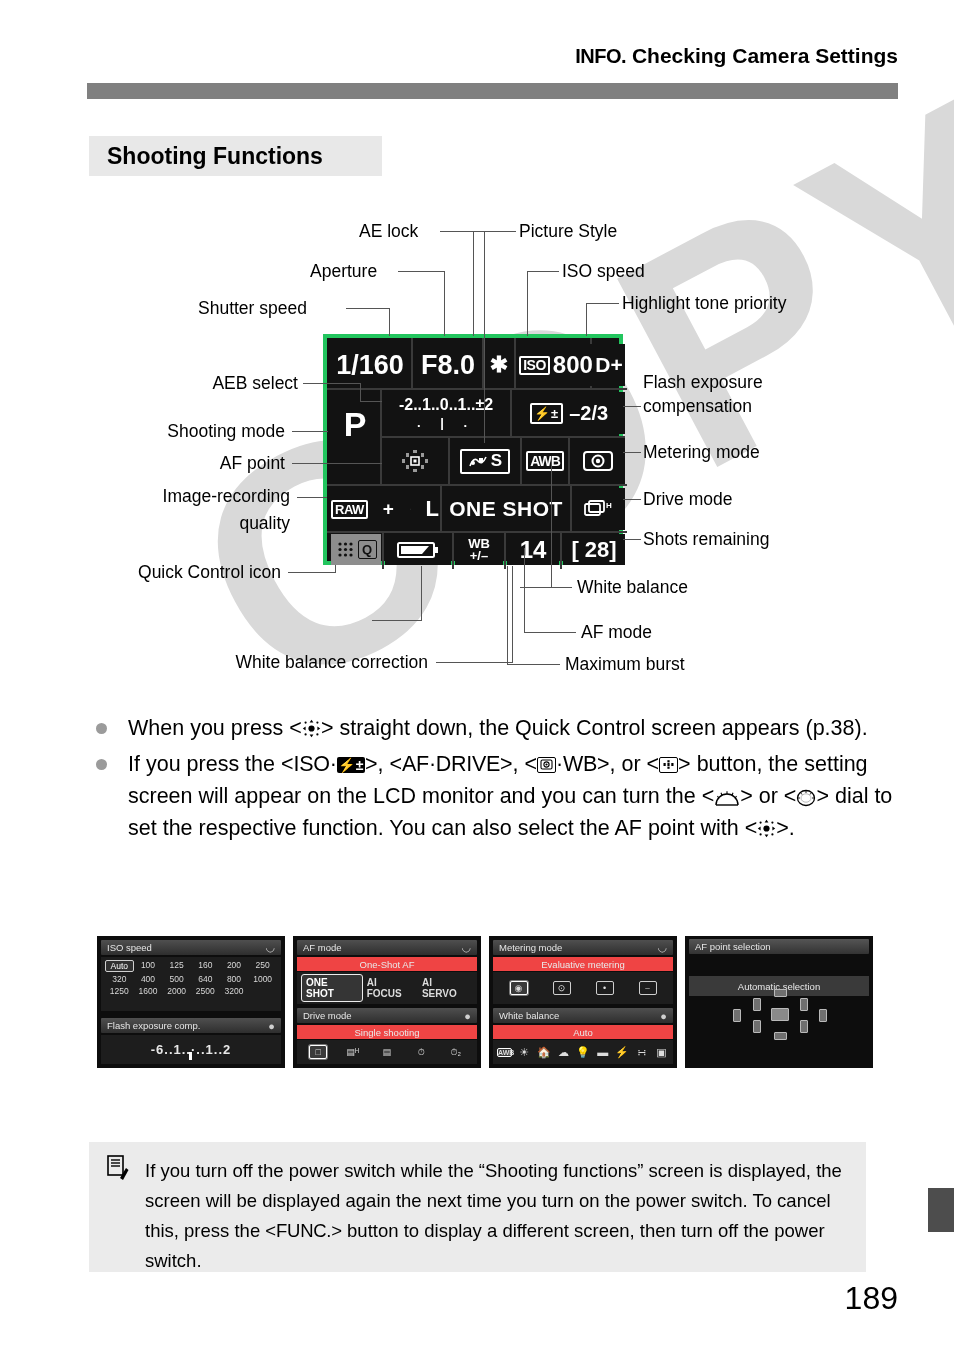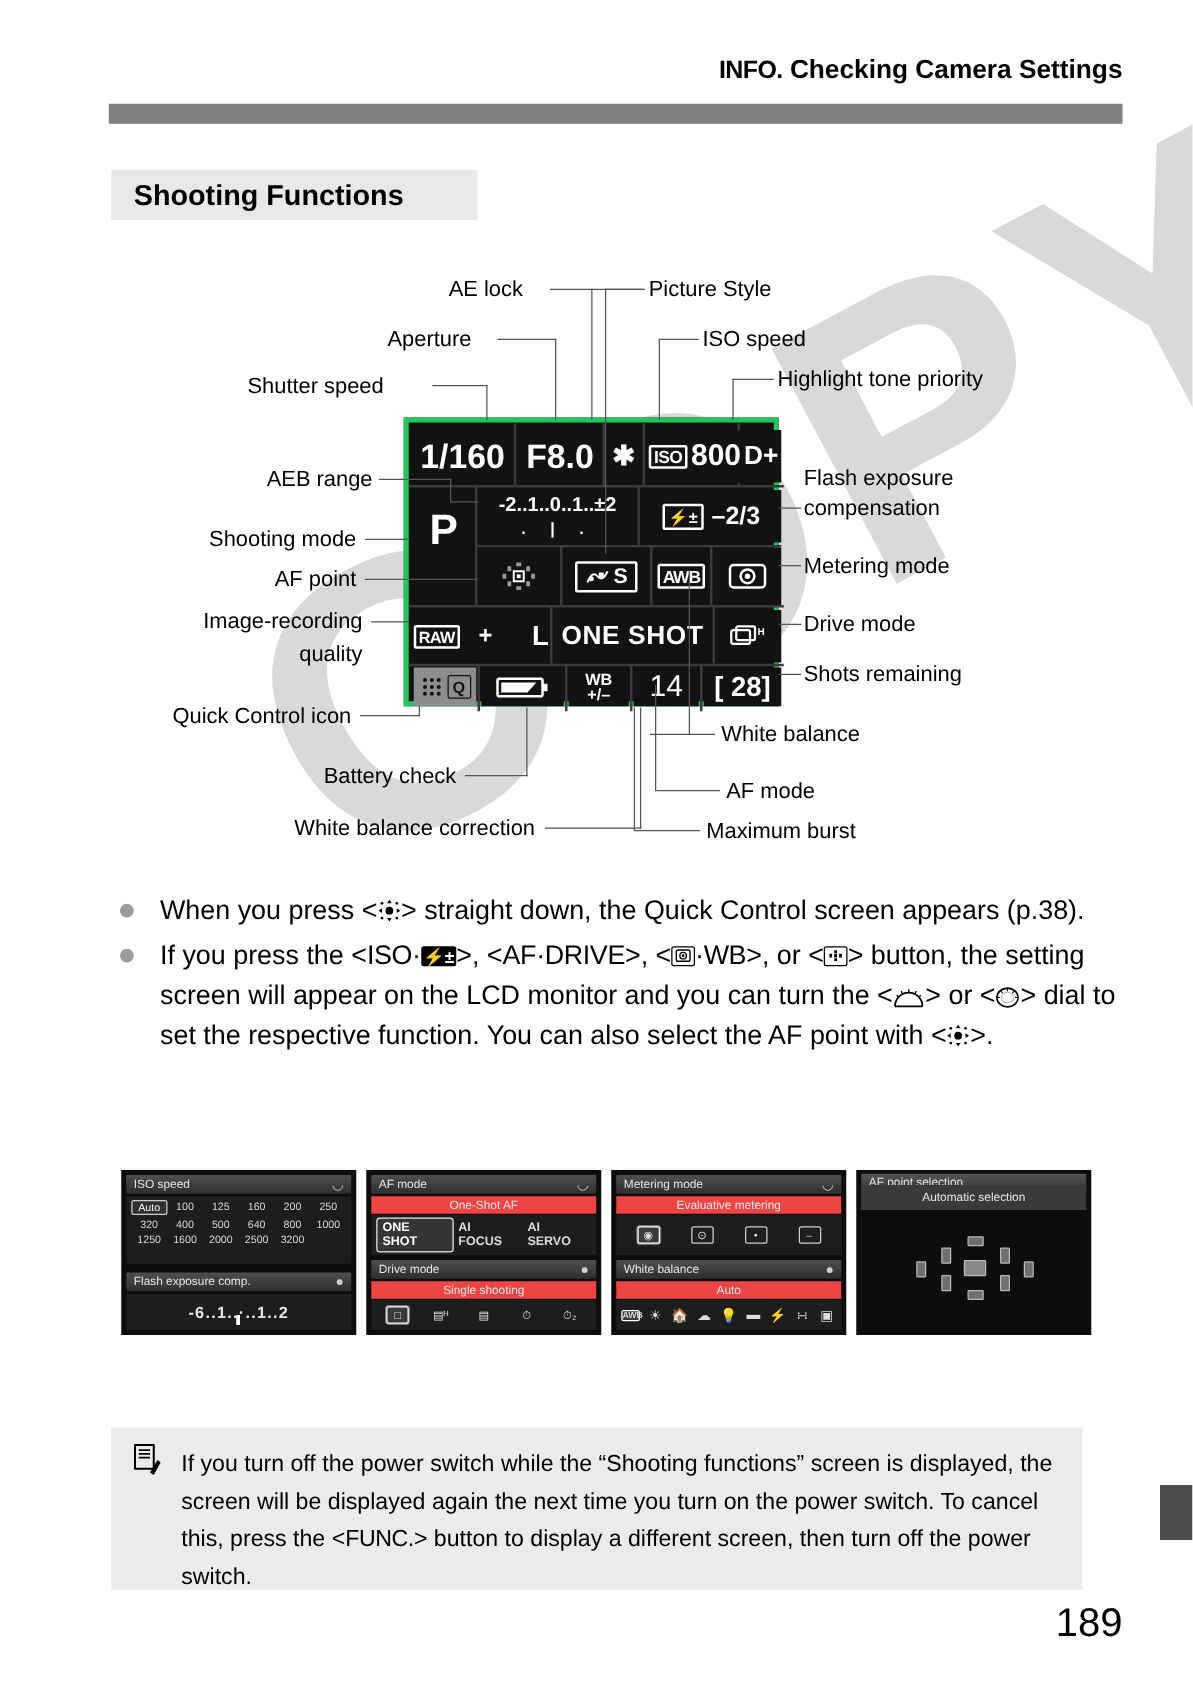--- a/index.html
+++ b/index.html
@@ -114,21 +114,21 @@
   
   #c-quality { left: 4px;   top: 150px; width: 108px; height: 42px; font-size: 22px; font-weight: bold; gap:15px;}
   #c-oneshot { left: 116px; top: 150px; width: 126px; height: 42px; font-size: 21px; font-weight: bold; letter-spacing: 0.5px;}
   #c-drive   { left: 246px; top: 150px; width: 52px;  height: 42px; }
 
   
   #c-qctrl   { left: 4px;   top: 196px; width: 50px;  height: 31px; background: #8d8d8d; gap:3px;}
   #c-battery { left: 58px;  top: 196px; width: 66px;  height: 31px; }
   #c-wbcorr  { left: 128px; top: 196px; width: 48px;  height: 31px; font-size: 13px; font-weight: bold;
                flex-direction: column; line-height: 12px; }
-  #c-burst   { left: 180px; top: 196px; width: 52px;  height: 31px; font-size: 24px; font-weight: normal; }
+  #c-burst   { left: 180px; top: 196px; width: 52px;  height: 31px; font-size: 24px; font-weight: bold; }
   #c-shots   { left: 236px; top: 196px; width: 62px;  height: 31px; font-size: 22px; font-weight: bold; }
 
   .raw-box {
     border: 2px solid #fff; border-radius: 2px;
     font-size: 13px; font-weight: bold; letter-spacing: -0.5px;
     padding: 0 2px; line-height: 15px;
   }
   .awb-box {
     border: 2px solid #fff; border-radius: 2px;
     font-size: 14px; font-weight: bold; letter-spacing: -1px;
@@ -300,21 +300,21 @@
   <div class="leader v" style="left:527px; top:271px; height:65px;"></div>
 
   <div class="lbl" style="left:198px; top:297px;"><span>Shutter speed</span></div>
   <div class="leader h" style="left:346px; top:308px; width:44px;"></div>
   <div class="leader v" style="left:389px; top:308px; height:28px;"></div>
 
   <div class="lbl" style="left:622px; top:292px;"><span>Highlight tone priority</span></div>
   <div class="leader h" style="left:586px; top:303px; width:33px;"></div>
   <div class="leader v" style="left:586px; top:303px; height:33px;"></div>
 
-  <div class="lbl r" style="left:0px; top:372px; width:298px;"><span>AEB range</span></div>
+  <div class="lbl r" style="left:0px; top:372px; width:298px;"><span>AEB select</span></div>
   <div class="leader h" style="left:303px; top:383px; width:58px;"></div>
   <div class="leader v" style="left:360px; top:383px; height:19px;"></div>
   <div class="leader h" style="left:360px; top:401px; width:22px;"></div>
 
   <div class="lbl r" style="left:0px; top:420px; width:285px;"><span>Shooting mode</span></div>
   <div class="leader h" style="left:292px; top:431px; width:36px;"></div>
 
   <div class="lbl r" style="left:0px; top:452px; width:285px;"><span>AF point</span></div>
   <div class="leader h" style="left:292px; top:463px; width:90px;"></div>
 
@@ -332,21 +332,20 @@
   <div class="lbl" style="left:643px; top:488px;"><span>Drive mode</span></div>
   <div class="leader h" style="left:623px; top:499px; width:18px;"></div>
 
   <div class="lbl" style="left:643px; top:528px;"><span>Shots remaining</span></div>
   <div class="leader h" style="left:623px; top:539px; width:18px;"></div>
 
   <div class="lbl r" style="left:0px; top:561px; width:281px;"><span>Quick Control icon</span></div>
   <div class="leader h" style="left:288px; top:572px; width:48px;"></div>
   <div class="leader v" style="left:335px; top:565px; height:8px;"></div>
 
-  <div class="lbl r" style="left:0px; top:609px; width:365px;"><span>Battery check</span></div>
   <div class="leader h" style="left:372px; top:620px; width:50px;"></div>
   <div class="leader v" style="left:421px; top:566px; height:55px;"></div>
 
   <div class="lbl r" style="left:0px; top:651px; width:428px;"><span>White balance correction</span></div>
   <div class="leader h" style="left:436px; top:662px; width:77px;"></div>
   <div class="leader v" style="left:512px; top:566px; height:97px;"></div>
 
   <div class="lbl" style="left:577px; top:576px;"><span>White balance</span></div>
   <div class="leader h" style="left:520px; top:587px; width:52px;"></div>
   <div class="leader v" style="left:551px; top:456px; height:132px;"></div>
@@ -672,21 +671,21 @@
           <span class="wbic">∺</span>
           <span class="wbic">▣</span>
         </div>
       </div>
     </div>
 
     <div class="thumb">
       <div class="tbar" style="top:3px; background:linear-gradient(#555,#333);">
         <span>AF point selection</span>
       </div>
-      <div class="tsub" style="top:12px; height:20px; background:#3a3a3a;">
+      <div class="tsub" style="top:40px; height:20px; background:#3a3a3a;">
         <span>Automatic selection</span>
       </div>
       <div class="afgrid">
         <div class="afpt" style="left:89px; top:53px; width:13px; height:8px;"></div>
         <div class="afpt" style="left:68px; top:62px; width:8px; height:13px;"></div>
         <div class="afpt" style="left:115px; top:62px; width:8px; height:13px;"></div>
         <div class="afpt" style="left:48px; top:73px; width:8px; height:13px;"></div>
         <div class="afpt" style="left:86px; top:72px; width:18px; height:13px; background:#8a8a8a;"></div>
         <div class="afpt" style="left:134px; top:73px; width:8px; height:13px;"></div>
         <div class="afpt" style="left:68px; top:84px; width:8px; height:13px;"></div>

